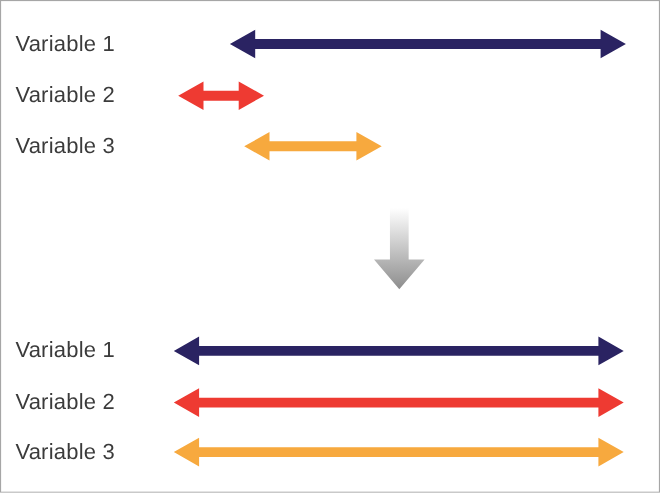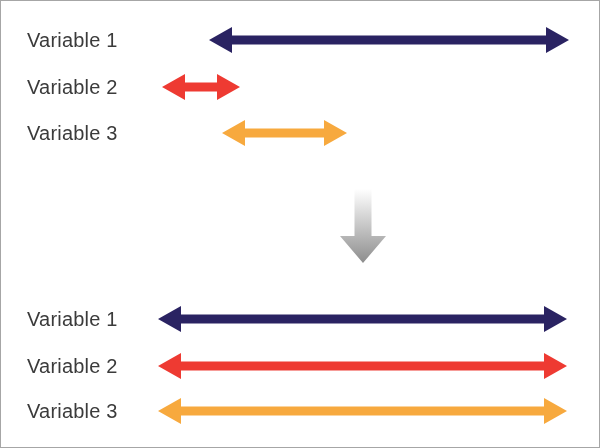--- a/index.html
+++ b/index.html
@@ -12,21 +12,21 @@
     width: 600px;
     height: 448px;
     background: #ffffff;
     border: 1px solid #a6a6a6;
     box-sizing: border-box;
     overflow: hidden;
     font-family: "Liberation Sans", sans-serif;
   }
   .var-label {
     position: absolute;
-    left: 26px;
+    left: 13px;
     font-size: 20px;
     line-height: 1;
     color: #3b3b3b;
     letter-spacing: 0.2px;
     white-space: nowrap;
     transform: translateY(-50%);
   }
   .arrow-svg {
     position: absolute;
     overflow: visible;

